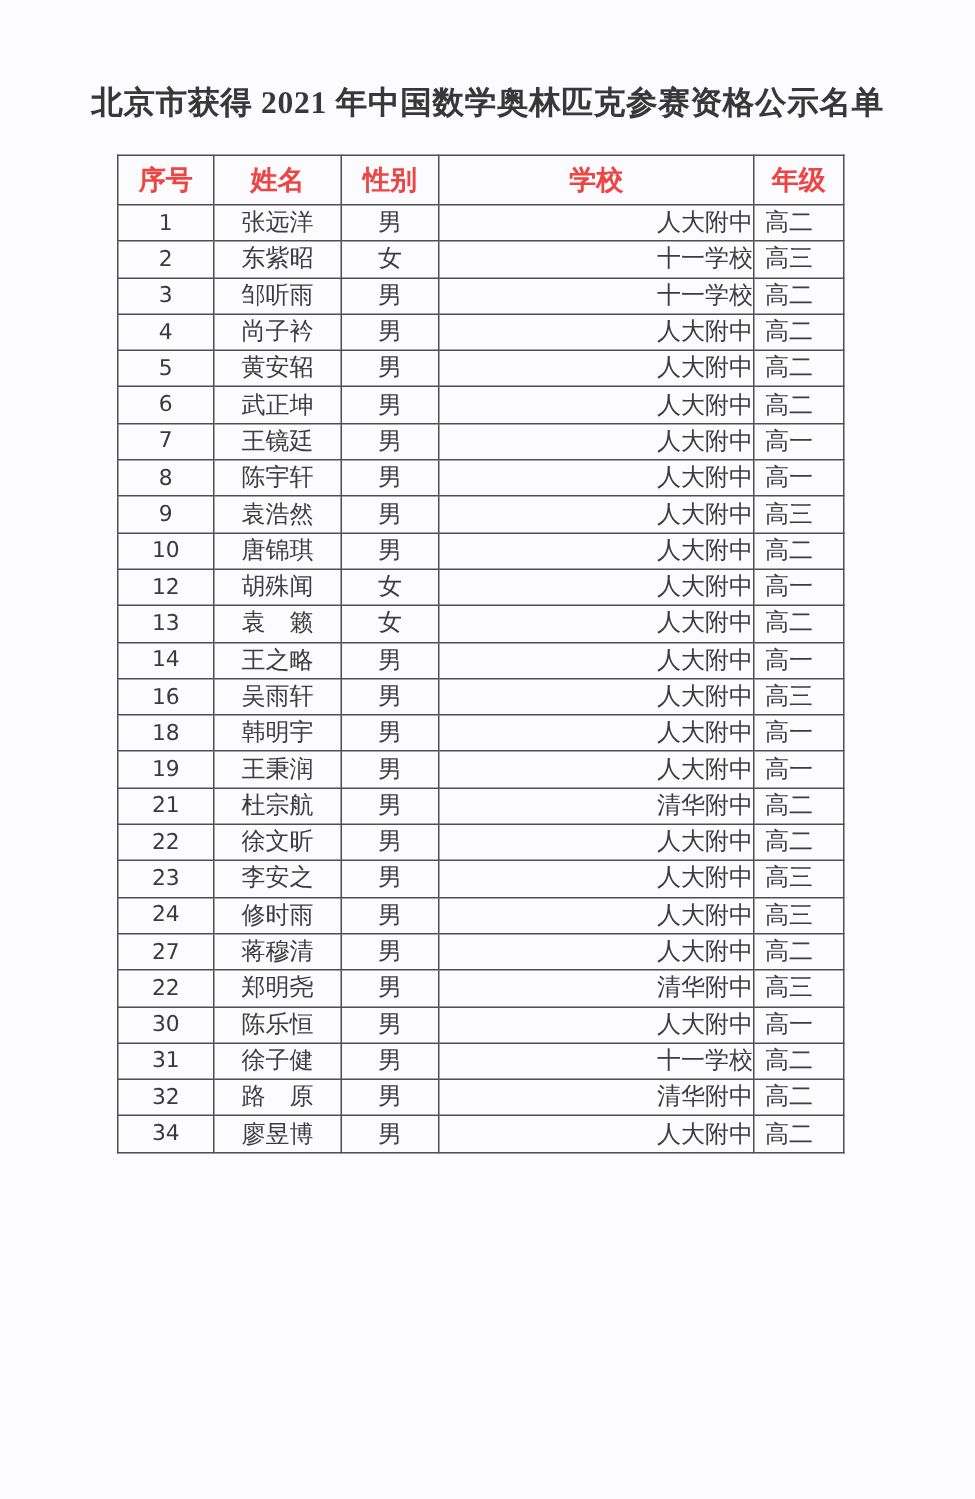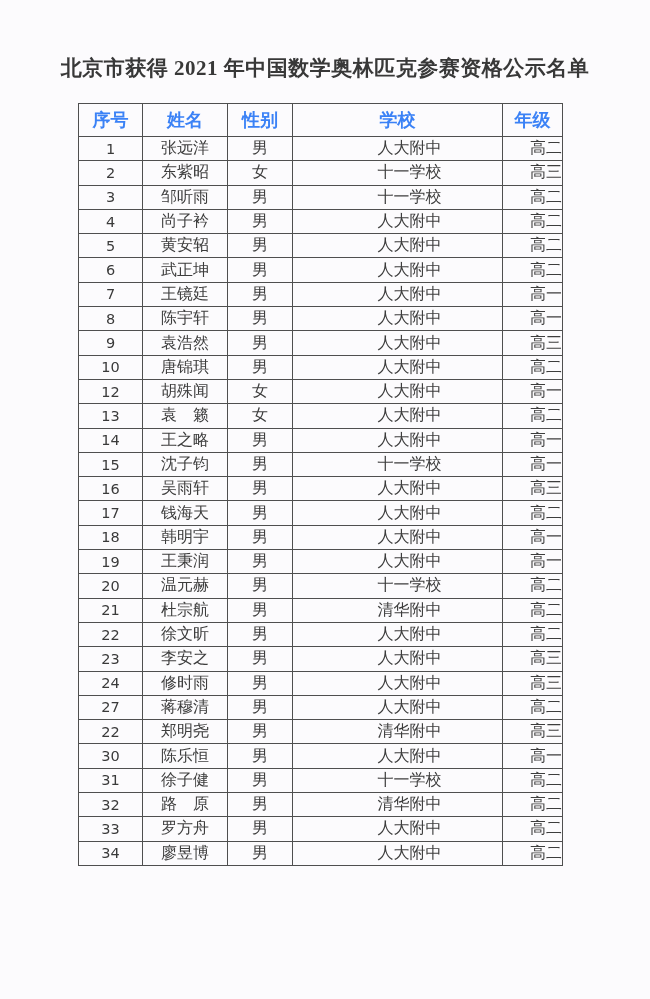--- a/index.html
+++ b/index.html
@@ -40,21 +40,21 @@
   table.roster td {
     border: 1px solid #4f4f4f;
     overflow: hidden;
     white-space: nowrap;
     box-sizing: border-box;
   }
   table.roster th {
     height: 33px;
     font-size: 18px;
     font-weight: bold;
-    color: #3b82f6;
+    color: #ef4444;
     text-align: center;
     padding: 0;
   }
   table.roster td {
     height: 24.3px;
     font-size: 16px;
     color: #3d3d3d;
     text-align: center;
     padding: 0;
   }
@@ -64,26 +64,26 @@
   table.roster col.c-gender { width: 65px; }
   table.roster col.c-school { width: 210px; }
   table.roster col.c-grade  { width: 60px; }
 
   table.roster td.cell-index {
     font-family: "DejaVu Sans", "Liberation Sans", sans-serif;
     font-size: 14.5px;
     color: #3a3a3a;
   }
   table.roster td.cell-school {
-    text-align: center;
+    text-align: right;
     padding-left: 24px;
   }
   table.roster td.cell-grade {
-    text-align: right;
-    padding-left: 19px;
+    text-align: left;
+    padding-left: 7px;
   }
 </style>
 </head>
 <body>
 
 <div class="page">
 
   <div class="doc-title">北京市获得 2021 年中国数学奥林匹克参赛资格公示名单</div>
 
   <table class="roster">
@@ -189,62 +189,41 @@
           <td class="cell-grade">高二</td>
         </tr>
         <tr>
           <td class="cell-index">14</td>
           <td class="cell-name">王之略</td>
           <td class="cell-gender">男</td>
           <td class="cell-school">人大附中</td>
           <td class="cell-grade">高一</td>
         </tr>
         <tr>
-          <td class="cell-index">15</td>
-          <td class="cell-name">沈子钧</td>
-          <td class="cell-gender">男</td>
-          <td class="cell-school">十一学校</td>
-          <td class="cell-grade">高一</td>
-        </tr>
-        <tr>
           <td class="cell-index">16</td>
           <td class="cell-name">吴雨轩</td>
           <td class="cell-gender">男</td>
           <td class="cell-school">人大附中</td>
           <td class="cell-grade">高三</td>
         </tr>
         <tr>
-          <td class="cell-index">17</td>
-          <td class="cell-name">钱海天</td>
-          <td class="cell-gender">男</td>
-          <td class="cell-school">人大附中</td>
-          <td class="cell-grade">高二</td>
-        </tr>
-        <tr>
           <td class="cell-index">18</td>
           <td class="cell-name">韩明宇</td>
           <td class="cell-gender">男</td>
           <td class="cell-school">人大附中</td>
           <td class="cell-grade">高一</td>
         </tr>
         <tr>
           <td class="cell-index">19</td>
           <td class="cell-name">王秉润</td>
           <td class="cell-gender">男</td>
           <td class="cell-school">人大附中</td>
           <td class="cell-grade">高一</td>
         </tr>
         <tr>
-          <td class="cell-index">20</td>
-          <td class="cell-name">温元赫</td>
-          <td class="cell-gender">男</td>
-          <td class="cell-school">十一学校</td>
-          <td class="cell-grade">高二</td>
-        </tr>
-        <tr>
           <td class="cell-index">21</td>
           <td class="cell-name">杜宗航</td>
           <td class="cell-gender">男</td>
           <td class="cell-school">清华附中</td>
           <td class="cell-grade">高二</td>
         </tr>
         <tr>
           <td class="cell-index">22</td>
           <td class="cell-name">徐文昕</td>
           <td class="cell-gender">男</td>
@@ -294,27 +273,20 @@
           <td class="cell-grade">高二</td>
         </tr>
         <tr>
           <td class="cell-index">32</td>
           <td class="cell-name">路　原</td>
           <td class="cell-gender">男</td>
           <td class="cell-school">清华附中</td>
           <td class="cell-grade">高二</td>
         </tr>
         <tr>
-          <td class="cell-index">33</td>
-          <td class="cell-name">罗方舟</td>
-          <td class="cell-gender">男</td>
-          <td class="cell-school">人大附中</td>
-          <td class="cell-grade">高二</td>
-        </tr>
-        <tr>
           <td class="cell-index">34</td>
           <td class="cell-name">廖昱博</td>
           <td class="cell-gender">男</td>
           <td class="cell-school">人大附中</td>
           <td class="cell-grade">高二</td>
         </tr>
       </tbody>
   </table>
 
 </div>

